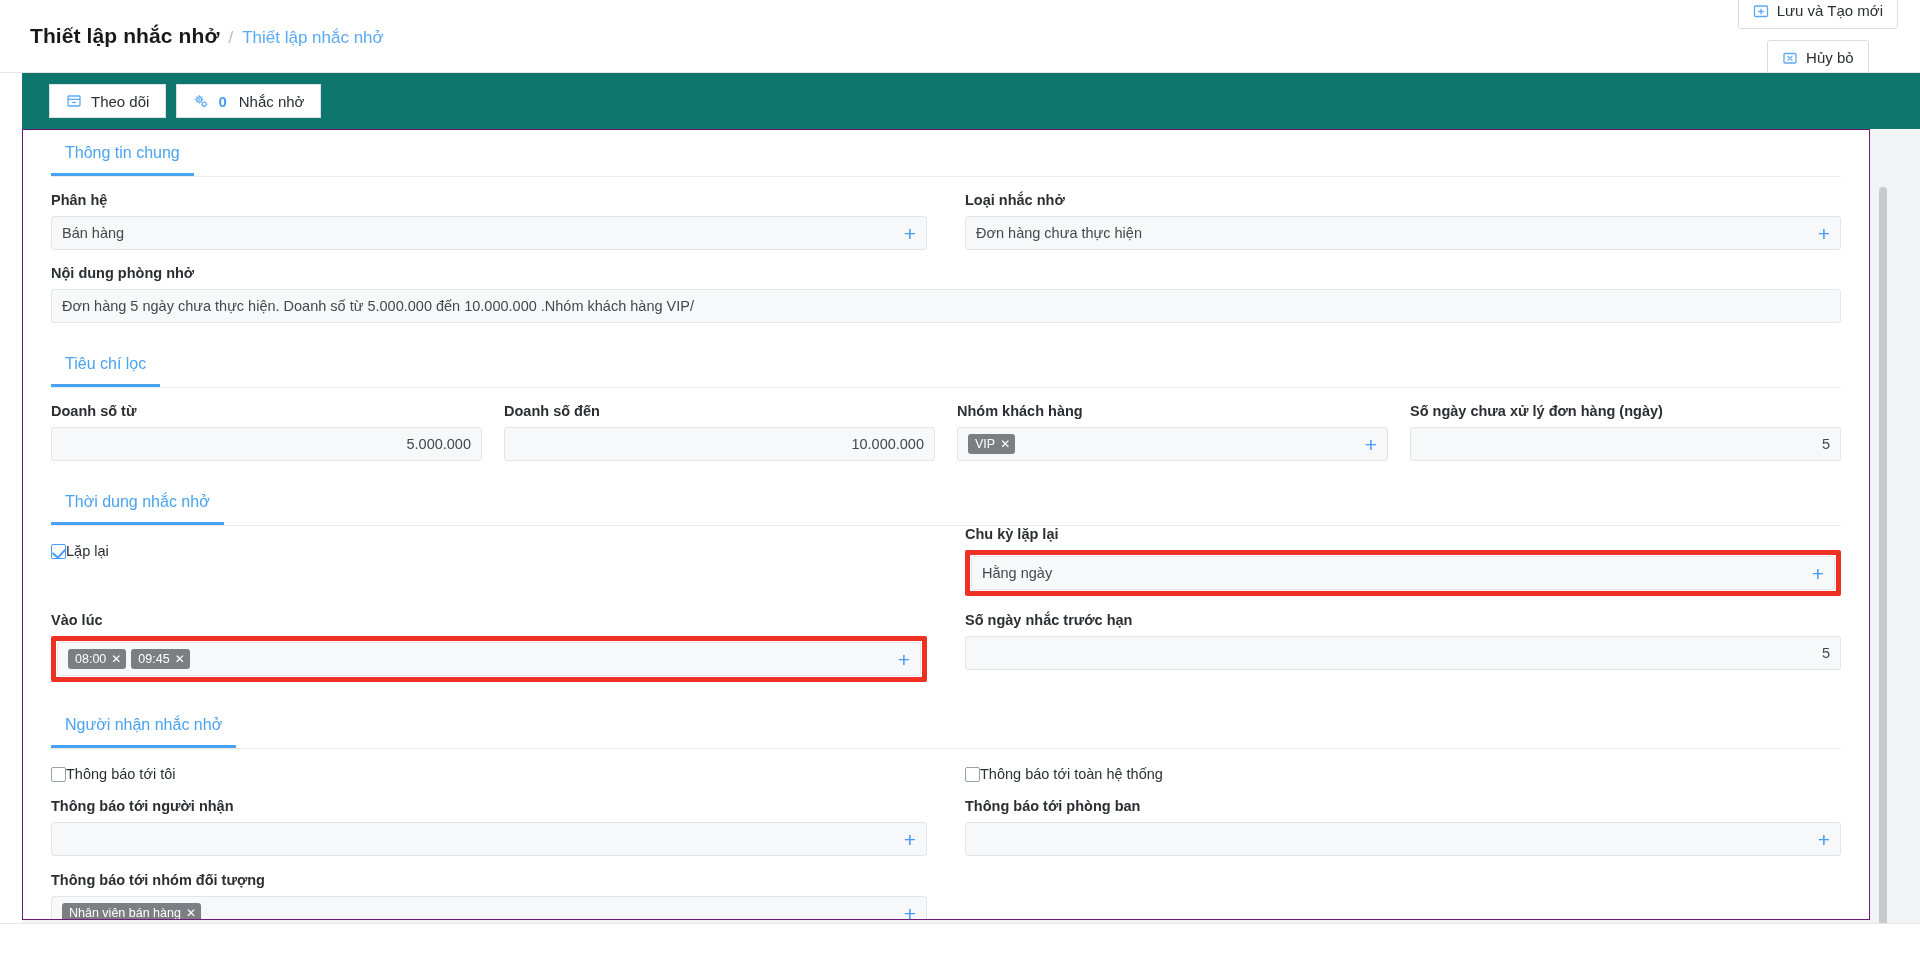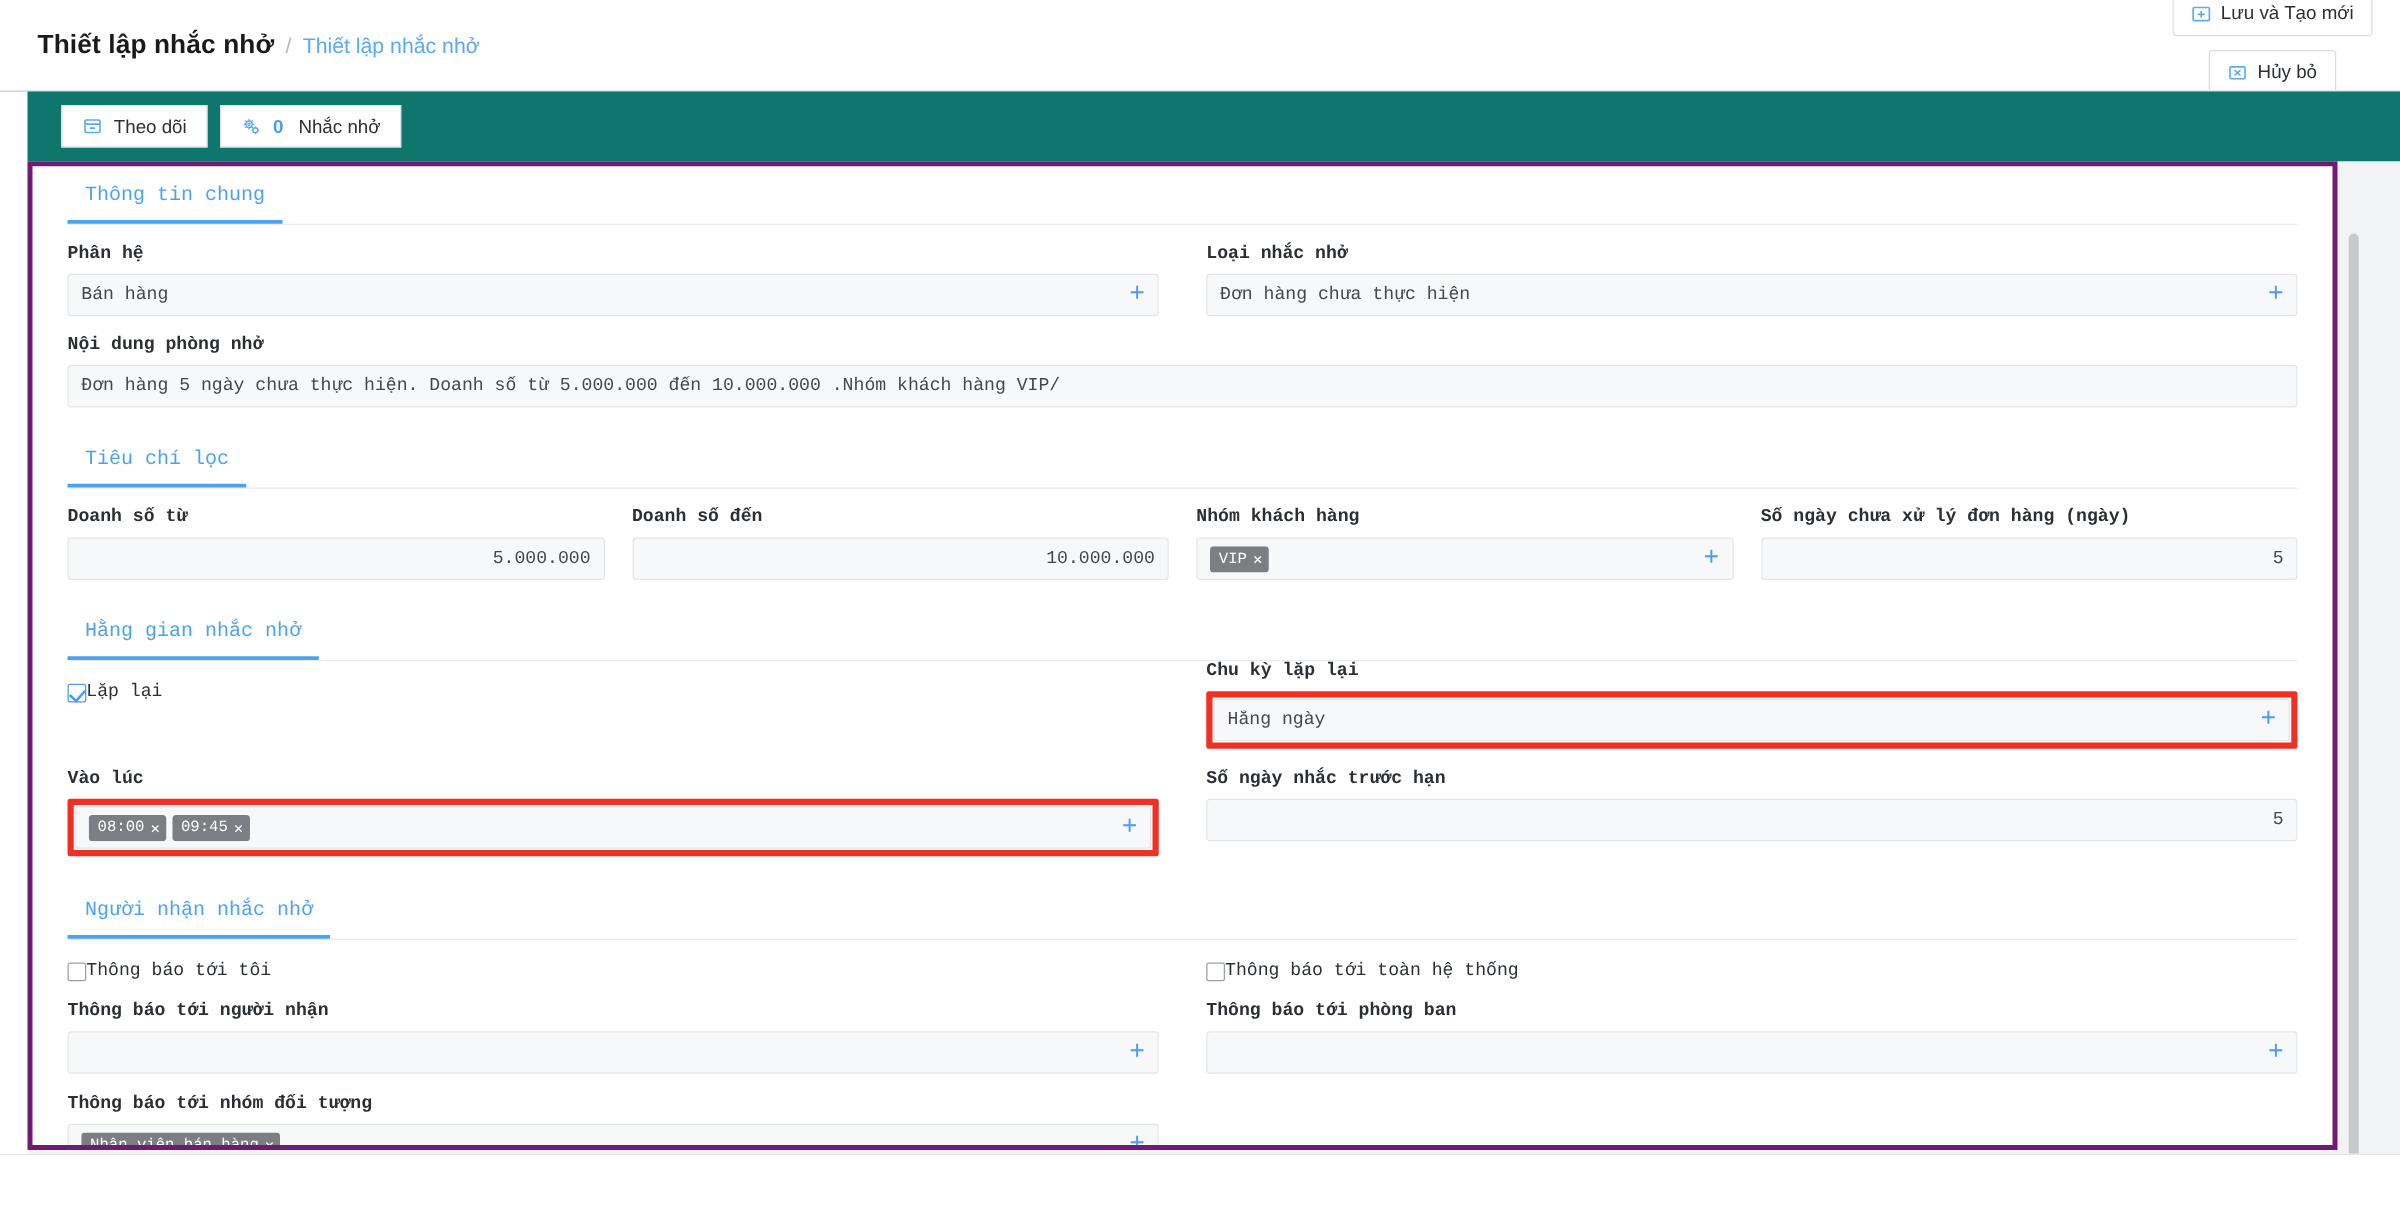--- a/index.html
+++ b/index.html
@@ -91,23 +91,22 @@
     cursor: pointer;
   }
   .tabchip + .tabchip { margin-left: 6px; }
   .tabchip .count { color: #4a9bf5; font-weight: bold; margin-right: 3px; }
 
   
   .card {
     position: absolute;
     left: 22px; right: 50px; top: 56px; bottom: 45px;
     background: #ffffff;
-    border: 4px solid #701a75;
+    border: 1px solid #701a75;
     overflow: hidden;
-    font-family: Liberation Mono, monospace;
   }
   .card-inner { padding: 0 28px 0 28px; }
 
   
   .sec-tabs {
     border-bottom: 1px solid #e8eaec;
     padding-top: 14px;
     display: flex;
   }
   .sec-tab {
@@ -384,21 +383,21 @@
         </div>
         <div class="col">
           <span class="lbl">Số ngày chưa xử lý đơn hàng (ngày)</span>
           <div class="ctrl wide">
             <span class="val right">5</span>
           </div>
         </div>
       </div>
 
       <div class="sec-tabs" style="margin-top:18px">
-        <div class="sec-tab">Hằng gian nhắc nhở</div>
+        <div class="sec-tab">Thời dung nhắc nhở</div>
       </div>
 
       <div class="row2" style="padding-top:0">
         <div class="col">
           <div class="cbrow">
             <span class="cbox on"></span>
             <span class="cblabel">Lặp lại</span>
           </div>
         </div>
         <div class="col">

